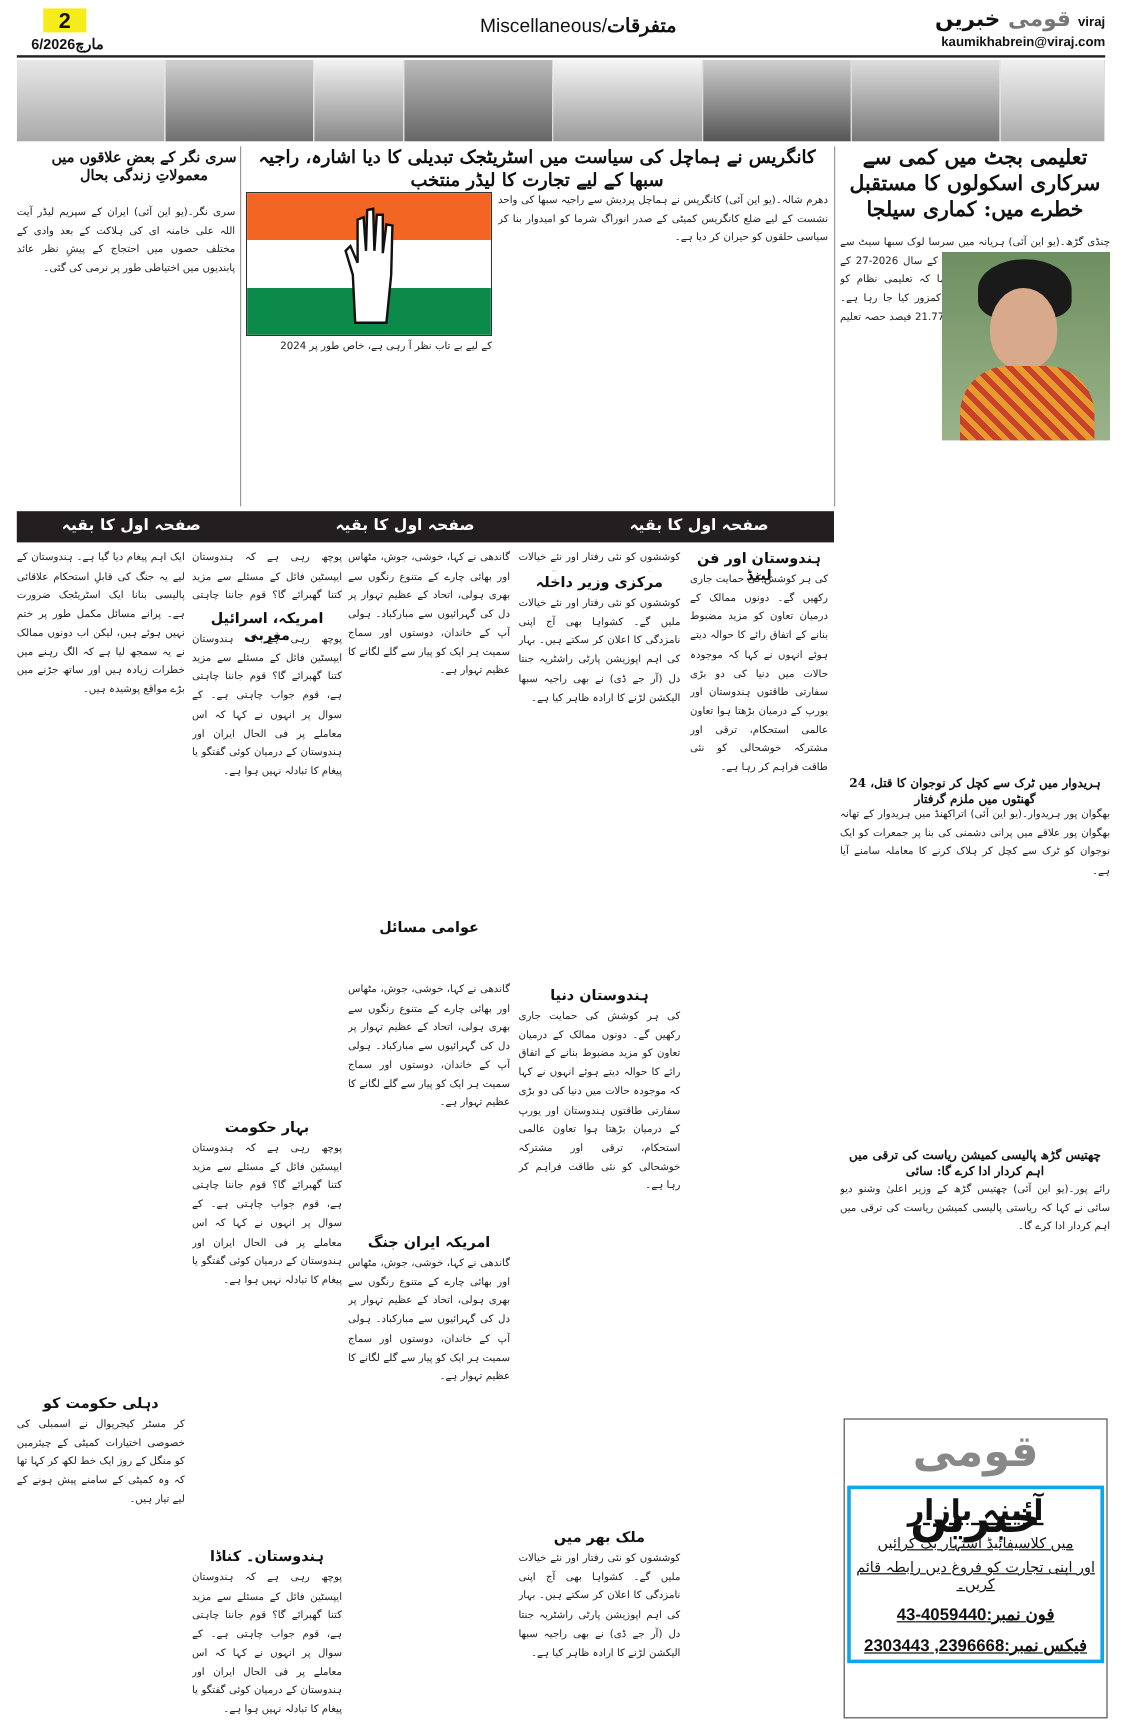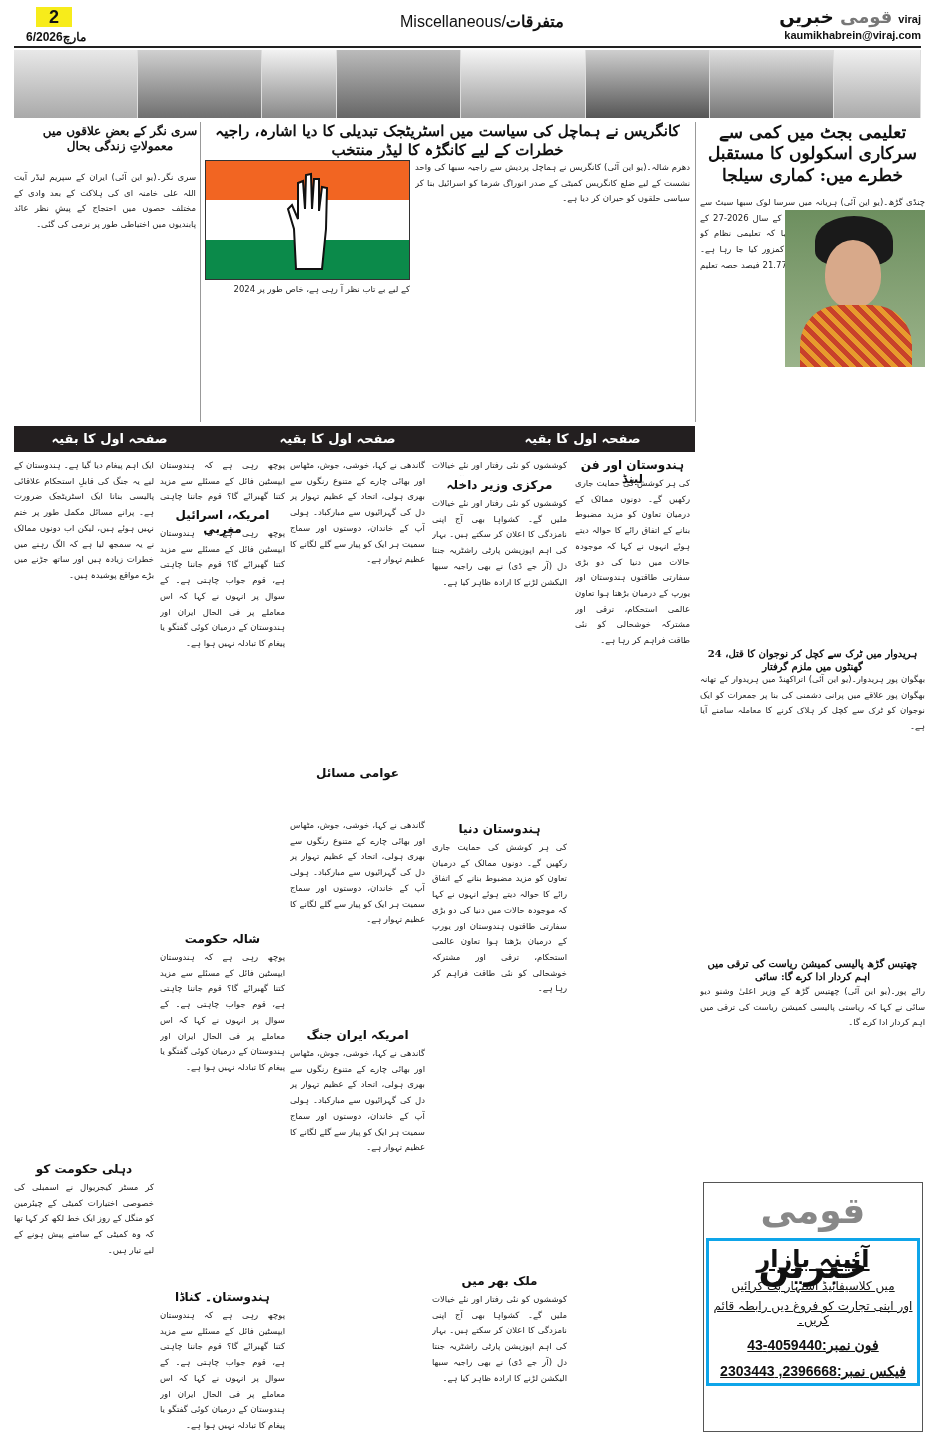--- a/index.html
+++ b/index.html
@@ -73,22 +73,22 @@
 <div class="hl" style="left:700px;top:122px;width:225px;font-size:17px;">تعلیمی بجٹ میں کمی سے سرکاری اسکولوں کا مستقبل خطرے میں: کماری سیلجا</div>
 <div class="body-text" style="left:700px;top:195px;width:225px;height:445px;">چنڈی گڑھ۔(یو این آئی) ہریانہ میں سرسا لوک سبھا سیٹ سے رکن پارلیمنٹ کماری سیلجا نے ریاست کے سال 2026-27 کے بجٹ پر ردِعمل ظاہر کرتے ہوئے کہا کہ تعلیمی نظام کو مضبوط کرنے کے بجائے اسے مسلسل کمزور کیا جا رہا ہے۔ حکومت نے دکنت کل بجٹ اخراجات کا 21.77 فیصد حصہ تعلیم پر خرچ کیا جاتا تھا۔</div>
 <div class="photo">
   <div class="hair"></div>
     <div class="face"></div>
     <div class="scarf"></div>
 </div>
 
 <div class="col-rule" style="left:695px;top:122px;height:300px;"></div>
 
-<div class="hl" style="left:205px;top:122px;width:485px;font-size:15px;">کانگریس نے ہماچل کی سیاست میں اسٹریٹجک تبدیلی کا دیا اشارہ، راجیہ خطرات کے لیے کانگڑہ کا لیڈر منتخب</div>
-<div class="body-text" style="left:415px;top:160px;width:275px;height:255px;">دھرم شالہ۔(یو این آئی) کانگریس نے ہماچل پردیش سے راجیہ سبھا کی واحد نشست کے لیے ضلع کانگریس کمیٹی کے صدر انوراگ شرما کو اسرائیل بنا کر سیاسی حلقوں کو حیران کر دیا ہے۔</div>
+<div class="hl" style="left:205px;top:122px;width:485px;font-size:15px;">کانگریس نے ہماچل کی سیاست میں اسٹریٹجک تبدیلی کا دیا اشارہ، راجیہ سبھا کے لیے تجارت کا لیڈر منتخب</div>
+<div class="body-text" style="left:415px;top:160px;width:275px;height:255px;">دھرم شالہ۔(یو این آئی) کانگریس نے ہماچل پردیش سے راجیہ سبھا کی واحد نشست کے لیے ضلع کانگریس کمیٹی کے صدر انوراگ شرما کو امیدوار بنا کر سیاسی حلقوں کو حیران کر دیا ہے۔</div>
 <div class="flag">
   <div class="o"></div>
     <div class="w"></div>
     <div class="g"></div>
   <svg class="hand" viewBox="0 0 50 105">
       <path d="M12 100 L10 60 L4 40 L8 36 L14 50 L14 14 L19 12 L21 40 L22 6 L27 5 L28 40 L30 10 L35 10 L35 42 L38 18 L43 19 L42 60 L38 100 Z" fill="#fff" stroke="#111" stroke-width="2"></path>
     </svg>
 </div>
 <div class="body-text" style="left:205px;top:282px;width:205px;height:133px;">کے لیے بے تاب نظر آ رہی ہے، خاص طور پر 2024</div>
 
@@ -114,21 +114,21 @@
 
 <div class="body-text" style="left:290px;top:458px;width:135px;height:340px;">گاندھی نے کہا، خوشی، جوش، مٹھاس اور بھائی چارے کے متنوع رنگوں سے بھری ہولی، اتحاد کے عظیم تہوار پر دل کی گہرائیوں سے مبارکباد۔ ہولی آپ کے خاندان، دوستوں اور سماج سمیت ہر ایک کو پیار سے گلے لگانے کا عظیم تہوار ہے۔</div>
 <div class="subhead" style="left:290px;top:766px;width:135px;">عوامی مسائل</div>
 <div class="body-text" style="left:290px;top:818px;width:135px;height:205px;">گاندھی نے کہا، خوشی، جوش، مٹھاس اور بھائی چارے کے متنوع رنگوں سے بھری ہولی، اتحاد کے عظیم تہوار پر دل کی گہرائیوں سے مبارکباد۔ ہولی آپ کے خاندان، دوستوں اور سماج سمیت ہر ایک کو پیار سے گلے لگانے کا عظیم تہوار ہے۔</div>
 <div class="subhead" style="left:290px;top:1028px;width:135px;">امریکہ ایران جنگ</div>
 <div class="body-text" style="left:290px;top:1046px;width:135px;height:385px;">گاندھی نے کہا، خوشی، جوش، مٹھاس اور بھائی چارے کے متنوع رنگوں سے بھری ہولی، اتحاد کے عظیم تہوار پر دل کی گہرائیوں سے مبارکباد۔ ہولی آپ کے خاندان، دوستوں اور سماج سمیت ہر ایک کو پیار سے گلے لگانے کا عظیم تہوار ہے۔</div>
 
 <div class="body-text" style="left:160px;top:458px;width:125px;height:45px;">پوچھ رہی ہے کہ ہندوستان ایپسٹین فائل کے مسئلے سے مزید کتنا گھبرائے گا؟ قوم جاننا چاہتی ہے، قوم جواب چاہتی ہے۔ کے سوال پر انہوں نے کہا کہ اس معاملے پر فی الحال ایران اور ہندوستان کے درمیان کوئی گفتگو یا پیغام کا تبادلہ نہیں ہوا ہے۔</div>
 <div class="subhead" style="left:160px;top:508px;width:125px;">امریکہ، اسرائیل مغربی</div>
 <div class="body-text" style="left:160px;top:526px;width:125px;height:400px;">پوچھ رہی ہے کہ ہندوستان ایپسٹین فائل کے مسئلے سے مزید کتنا گھبرائے گا؟ قوم جاننا چاہتی ہے، قوم جواب چاہتی ہے۔ کے سوال پر انہوں نے کہا کہ اس معاملے پر فی الحال ایران اور ہندوستان کے درمیان کوئی گفتگو یا پیغام کا تبادلہ نہیں ہوا ہے۔</div>
-<div class="subhead" style="left:160px;top:932px;width:125px;">شالہ حکومت</div>
+<div class="subhead" style="left:160px;top:932px;width:125px;">بہار حکومت</div>
 <div class="body-text" style="left:160px;top:950px;width:125px;height:330px;">پوچھ رہی ہے کہ ہندوستان ایپسٹین فائل کے مسئلے سے مزید کتنا گھبرائے گا؟ قوم جاننا چاہتی ہے، قوم جواب چاہتی ہے۔ کے سوال پر انہوں نے کہا کہ اس معاملے پر فی الحال ایران اور ہندوستان کے درمیان کوئی گفتگو یا پیغام کا تبادلہ نہیں ہوا ہے۔</div>
 <div class="subhead" style="left:160px;top:1290px;width:125px;">ہندوستان۔ کناڈا</div>
 <div class="body-text" style="left:160px;top:1308px;width:125px;height:125px;">پوچھ رہی ہے کہ ہندوستان ایپسٹین فائل کے مسئلے سے مزید کتنا گھبرائے گا؟ قوم جاننا چاہتی ہے، قوم جواب چاہتی ہے۔ کے سوال پر انہوں نے کہا کہ اس معاملے پر فی الحال ایران اور ہندوستان کے درمیان کوئی گفتگو یا پیغام کا تبادلہ نہیں ہوا ہے۔</div>
 
 <div class="body-text" style="left:14px;top:458px;width:140px;height:700px;">ایک اہم پیغام دیا گیا ہے۔ ہندوستان کے لیے یہ جنگ کی قابلِ استحکام علاقائی پالیسی بنانا ایک اسٹریٹجک ضرورت ہے۔ پرانے مسائل مکمل طور پر ختم نہیں ہوئے ہیں، لیکن اب دونوں ممالک نے یہ سمجھ لیا ہے کہ الگ رہنے میں خطرات زیادہ ہیں اور ساتھ جڑنے میں بڑے مواقع پوشیدہ ہیں۔</div>
 <div class="subhead" style="left:14px;top:1162px;width:140px;">دہلی حکومت کو</div>
 <div class="body-text" style="left:14px;top:1180px;width:140px;height:252px;">کر مسٹر کیجریوال نے اسمبلی کی خصوصی اختیارات کمیٹی کے چیئرمین کو منگل کے روز ایک خط لکھ کر کہا تھا کہ وہ کمیٹی کے سامنے پیش ہونے کے لیے تیار ہیں۔</div>
 
 <div class="hl" style="left:700px;top:648px;width:225px;font-size:10px;">ہریدوار میں ٹرک سے کچل کر نوجوان کا قتل، 24 گھنٹوں میں ملزم گرفتار</div>
 <div class="body-text" style="left:700px;top:672px;width:225px;height:280px;">بھگوان پور ہریدوار۔(یو این آئی) اتراکھنڈ میں ہریدوار کے تھانہ بھگوان پور علاقے میں پرانی دشمنی کی بنا پر جمعرات کو ایک نوجوان کو ٹرک سے کچل کر ہلاک کرنے کا معاملہ سامنے آیا ہے۔</div>

